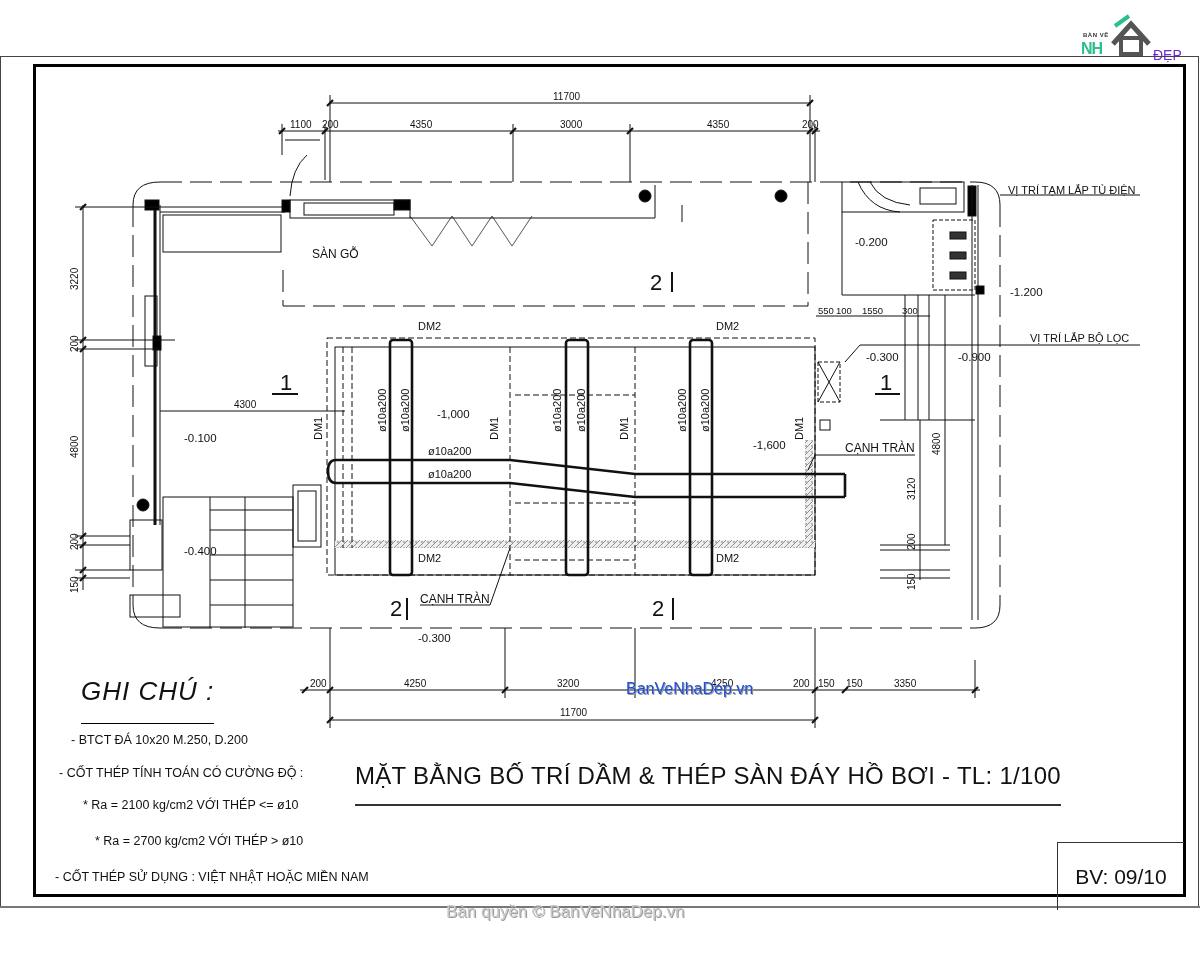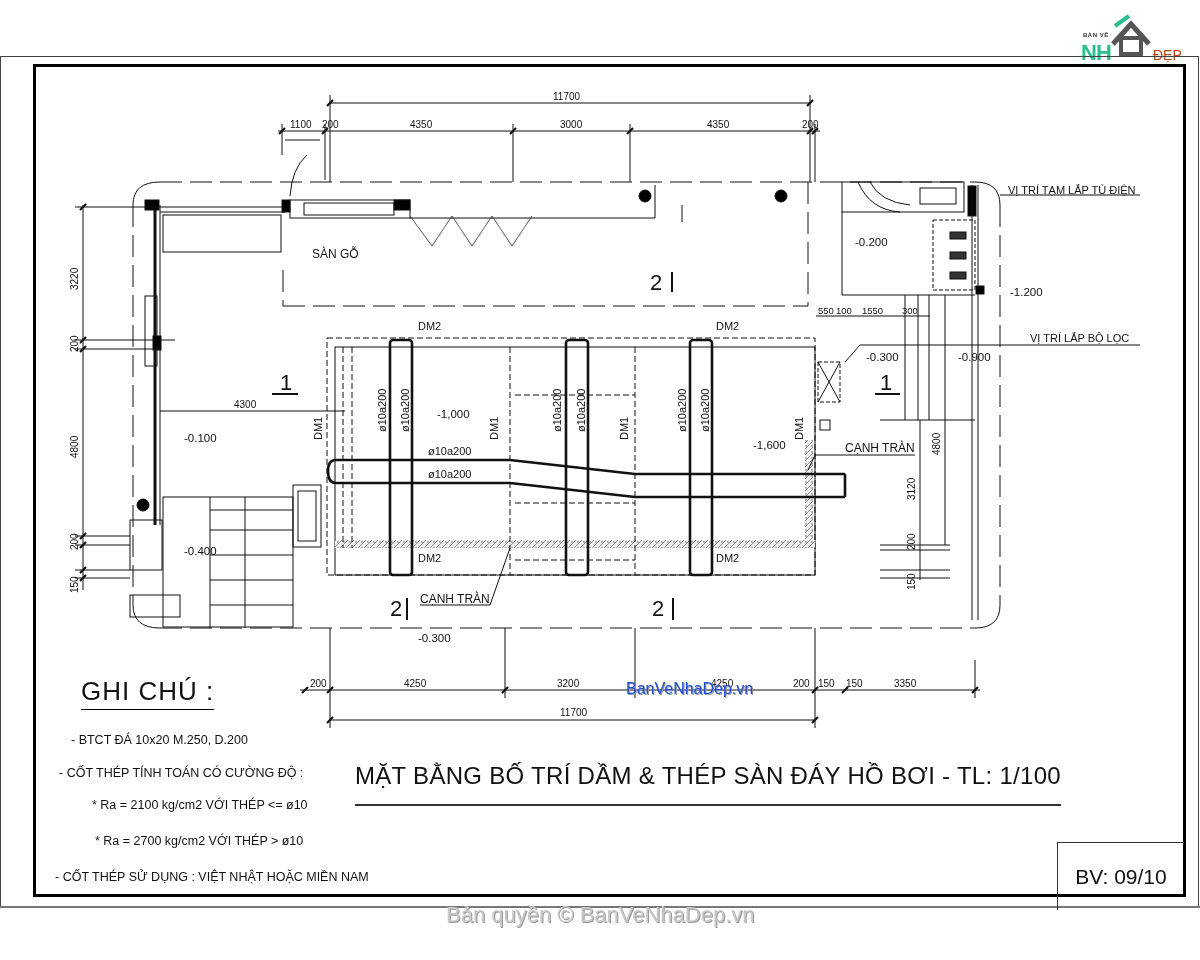--- a/index.html
+++ b/index.html
@@ -4,29 +4,29 @@
 <style>
   html,body{margin:0;padding:0;background:#fff;}
   body{width:1200px;height:960px;position:relative;overflow:hidden;font-family:"Liberation Sans",sans-serif;color:#111;}
   .sheet-outer{position:absolute;left:0;top:56px;width:1199px;height:852px;border-top:1.5px solid #444;border-left:1.5px solid #444;border-right:1.5px solid #444;box-sizing:border-box;}
   .sheet-outer-bottom{position:absolute;left:0;top:906px;width:1200px;height:2px;background:#777;}
   .frame{position:absolute;left:33px;top:64px;width:1153px;height:833px;border:3px solid #000;box-sizing:border-box;}
   svg.drawing{position:absolute;left:0;top:0;width:1200px;height:960px;}
   svg text{font-family:"Liberation Sans",sans-serif;}
   .logo{position:absolute;left:1075px;top:14px;width:120px;height:46px;}
   .logo .small{position:absolute;left:8px;top:18px;font-size:6px;font-weight:bold;color:#333;letter-spacing:0.5px;}
-  .logo .nh{position:absolute;left:6px;top:26px;font-size:22px;font-weight:bold;color:#2bbf8f;letter-spacing:-1px;}
-  .logo .dep{position:absolute;left:78px;top:33px;font-size:14px;color:#c2410c;}
+  .logo .nh{position:absolute;left:6px;top:26px;font-size:16px;font-weight:bold;color:#2bbf8f;letter-spacing:-1px;}
+  .logo .dep{position:absolute;left:78px;top:33px;font-size:14px;color:#6d28d9;}
   .logo svg{position:absolute;left:34px;top:0;}
   .notes{position:absolute;left:55px;top:676px;}
-  .notes-title{position:absolute;left:26px;top:0;font-size:26px;letter-spacing:1px;border-bottom:1.5px solid #000;padding-bottom:2px;white-space:nowrap;}
+  .notes-title{position:absolute;left:26px;top:0;font-size:26px;letter-spacing:1px;border-bottom:1.5px solid #000;padding-bottom:16px;white-space:nowrap;font-style:italic;}
   .note{position:absolute;font-size:12.5px;white-space:nowrap;}
   .main-title{position:absolute;left:355px;top:762px;font-size:24px;white-space:nowrap;border-bottom:2px solid #333;padding-bottom:14px;letter-spacing:0.3px;}
   .sheet-no{position:absolute;left:1057px;top:842px;width:127px;height:68px;border-left:1.5px solid #333;border-top:1.5px solid #333;box-sizing:border-box;font-size:21px;display:flex;align-items:center;justify-content:center;}
-  .watermark{position:absolute;font-size:22px;color:#c9c9c9;white-space:nowrap;text-shadow:1px 1px 0 #999;}
+  .watermark{position:absolute;font-size:17px;color:#c9c9c9;white-space:nowrap;text-shadow:1px 1px 0 #999;}
   .wm1{left:626px;top:680px;font-size:16px;color:#1d4ed8;}
   .wm2{left:446px;top:902px;}
 </style>
 </head>
 <body>
 
 <div class="logo">
   <svg width="44" height="44" viewBox="0 0 44 44">
     <polyline points="4,30 22,10 40,30" fill="none" stroke="#555" stroke-width="5"></polyline>
     <polyline points="6,12 20,2" fill="none" stroke="#2bbf8f" stroke-width="4"></polyline>
@@ -326,20 +326,20 @@
     <text x="560" y="716">11700</text>
   </g>
 </svg>
 
 <div class="watermark wm1">BanVeNhaDep.vn</div>
 
 <div class="notes">
   <div class="notes-title">GHI CHÚ :</div>
   <div class="note" style="left:16px;top:57px;">-   BTCT ĐÁ 10x20 M.250, D.200</div>
   <div class="note" style="left:4px;top:90px;">-   CỐT THÉP TÍNH TOÁN CÓ CƯỜNG ĐỘ :</div>
-  <div class="note" style="left:37px;top:122px;">* Ra = 2100 kg/cm2 VỚI THÉP &lt;= ø10</div>
+  <div class="note" style="left:28px;top:122px;">* Ra = 2100 kg/cm2 VỚI THÉP &lt;= ø10</div>
   <div class="note" style="left:40px;top:150px;margin-top:8px;">* Ra = 2700 kg/cm2 VỚI THÉP &gt; ø10</div>
   <div class="note" style="left:0px;top:194px;">-   CỐT THÉP SỬ DỤNG : VIỆT NHẬT HOẶC MIỀN NAM</div>
 </div>
 
 <div class="main-title">MẶT BẰNG BỐ TRÍ DẦM &amp; THÉP SÀN ĐÁY HỒ BƠI - TL: 1/100</div>
 <div class="sheet-no">BV: 09/10</div>
 <div class="watermark wm2">Bản quyền © BanVeNhaDep.vn</div>
 
 </body></html>

